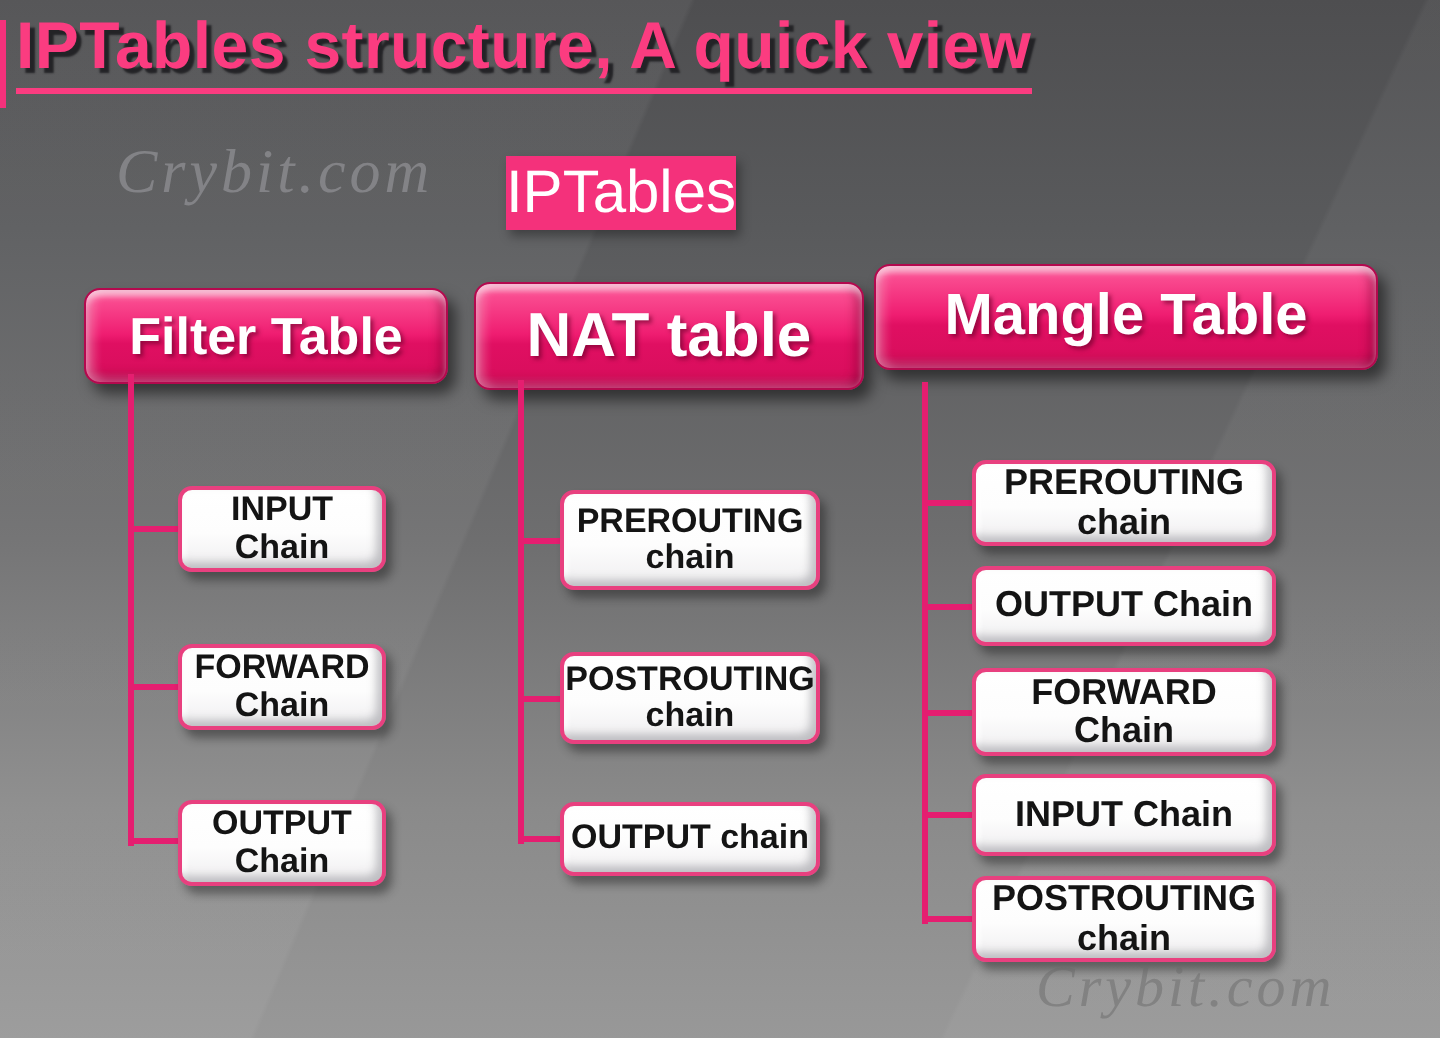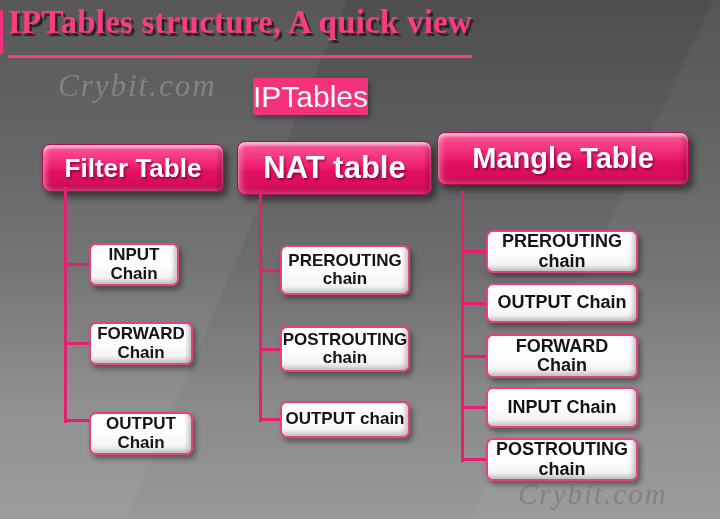--- a/index.html
+++ b/index.html
@@ -11,21 +11,21 @@
       linear-gradient(115deg, rgba(255,255,255,0) 0 74%, rgba(255,255,255,0.045) 74.3% 100%),
       linear-gradient(180deg,#4e4e50 0%,#595a5c 22%,#6e6e6f 52%,#8a8a8a 78%,#989898 100%);
   }
   .accent-strip{position:absolute;left:0;top:10px;width:3px;height:44px;background:var(--accent,#f4317b);}
   .title{
     position:absolute;left:8px;top:4px;display:inline-block;
     font-size:33px;font-weight:bold;letter-spacing:0.2px;
     color:var(--title-pink,#fb3c80);
     text-shadow:2.5px 2.5px 1px rgba(33,33,36,0.95);
     border-bottom:3px solid var(--title-pink,#fb3c80);
-    padding-bottom:14px;white-space:nowrap;font-family:Liberation Serif, serif;
+    padding-bottom:2px;white-space:nowrap;
   }
   .watermark{
     position:absolute;font-family:Liberation Serif, serif;
     font-style:italic;letter-spacing:2px;pointer-events:none;
   }
   .wm-top{left:58px;top:68px;font-size:31px;color:rgba(160,160,166,0.55);}
   .wm-bottom{left:518px;top:478px;font-size:29px;color:rgba(105,105,105,0.5);}
   .root-box{
     position:absolute;left:253px;top:78px;width:115px;height:37px;
     background:var(--accent,#f4317b);
@@ -66,27 +66,27 @@
 
 <div class="stage">
   <div class="accent-strip"></div>
   <div class="title">IPTables structure, A quick view</div>
   <div class="watermark wm-top">Crybit.com</div>
   <div class="root-box">IPTables</div>
   <div id="diagram">
       <div class="tbl-header" style="left: 42px; top: 144px; width: 180px; height: 46px; font-size: 26px;">Filter Table</div>
       <div class="vline" style="left: 64px; top: 187px; width: 3px; height: 235.5px;"></div>
       <div class="hline" style="left: 65px; top: 263px; width: 24px; height: 3px;"></div>
-      <div class="chain-box" style="left: 89px; top: 243px; width: 90px; height: 43px; font-size: 17px;">INPUT
+      <div class="chain-box" style="left: 89px; top: 243px; width: 104px; height: 43px; font-size: 17px;">INPUT
 Chain</div>
       <div class="hline" style="left: 65px; top: 342px; width: 24px; height: 3px;"></div>
       <div class="chain-box" style="left: 89px; top: 322px; width: 104px; height: 43px; font-size: 17px;">FORWARD
 Chain</div>
       <div class="hline" style="left: 65px; top: 419px; width: 24px; height: 3px;"></div>
-      <div class="chain-box" style="left: 89px; top: 412px; width: 104px; height: 43px; font-size: 17px;">OUTPUT
+      <div class="chain-box" style="left: 89px; top: 400px; width: 104px; height: 43px; font-size: 17px;">OUTPUT
 Chain</div>
       <div class="tbl-header" style="left: 237px; top: 141px; width: 193px; height: 52px; font-size: 31px;">NAT table</div>
       <div class="vline" style="left: 259px; top: 190px; width: 3px; height: 231.5px;"></div>
       <div class="hline" style="left: 260px; top: 268.5px; width: 20px; height: 3px;"></div>
       <div class="chain-box" style="left: 280px; top: 245px; width: 130px; height: 50px; font-size: 17px;">PREROUTING
 chain</div>
       <div class="hline" style="left: 260px; top: 347.5px; width: 20px; height: 3px;"></div>
       <div class="chain-box" style="left: 280px; top: 326px; width: 130px; height: 46px; font-size: 17px;">POSTROUTING
 chain</div>
       <div class="hline" style="left: 260px; top: 418px; width: 20px; height: 3px;"></div>

